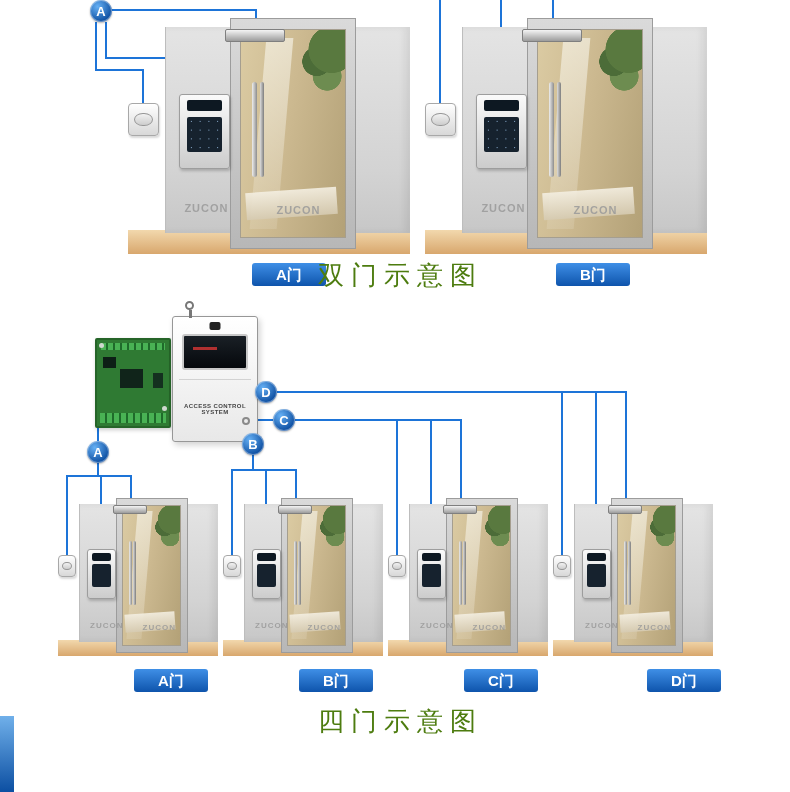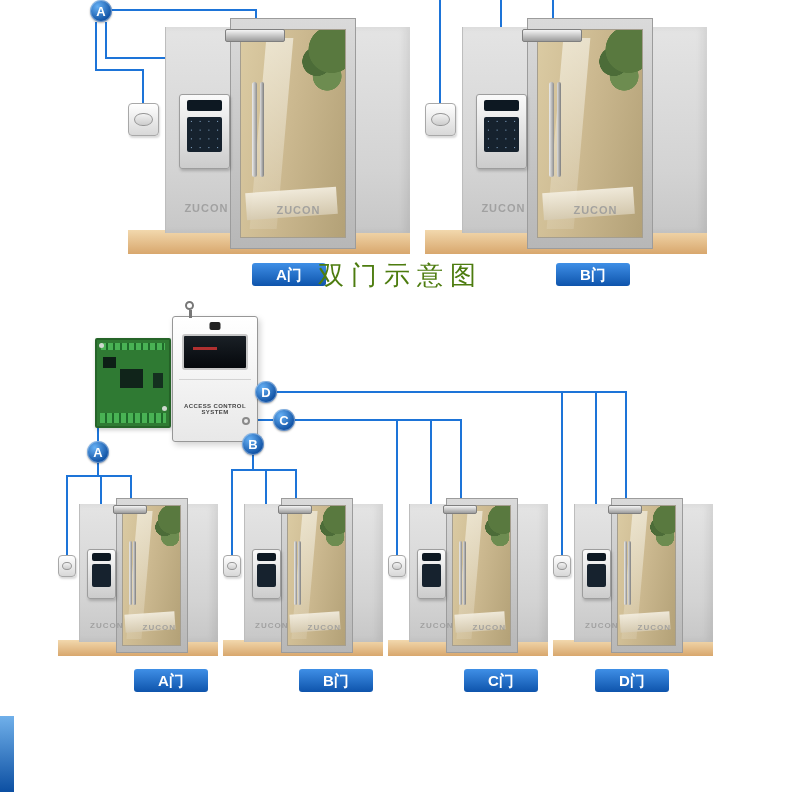--- a/index.html
+++ b/index.html
@@ -314,16 +314,17 @@
       <div class="kp-keys"></div>
     </div>
     <div class="exitbtn">
       <div class="eb-oval"></div>
     </div>
   </div>
 
   <div class="dlabel" style="left:134px;top:669px">A门</div>
   <div class="dlabel" style="left:299px;top:669px">B门</div>
   <div class="dlabel" style="left:464px;top:669px">C门</div>
-  <div class="dlabel" style="left:595px;top:669px">D门</div>
+  <div class="dlabel" style="left:647px;top:669px">D门</div>
+  <div class="title" style="left:318px;top:704px">四门示意图</div>
 
   <div class="ribbon"></div>
 </div>
 
 </body></html>

